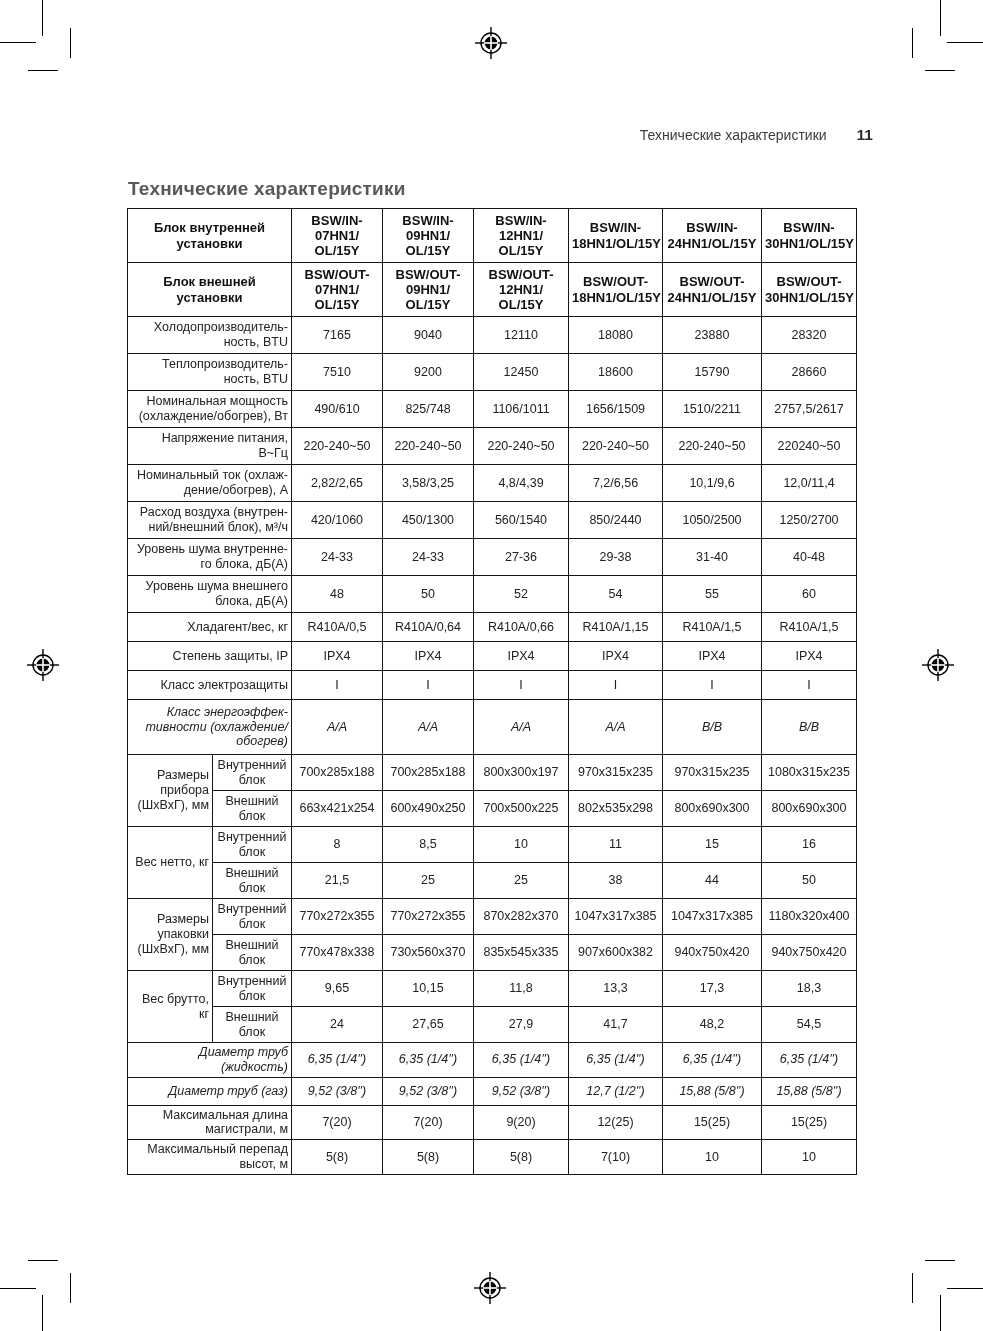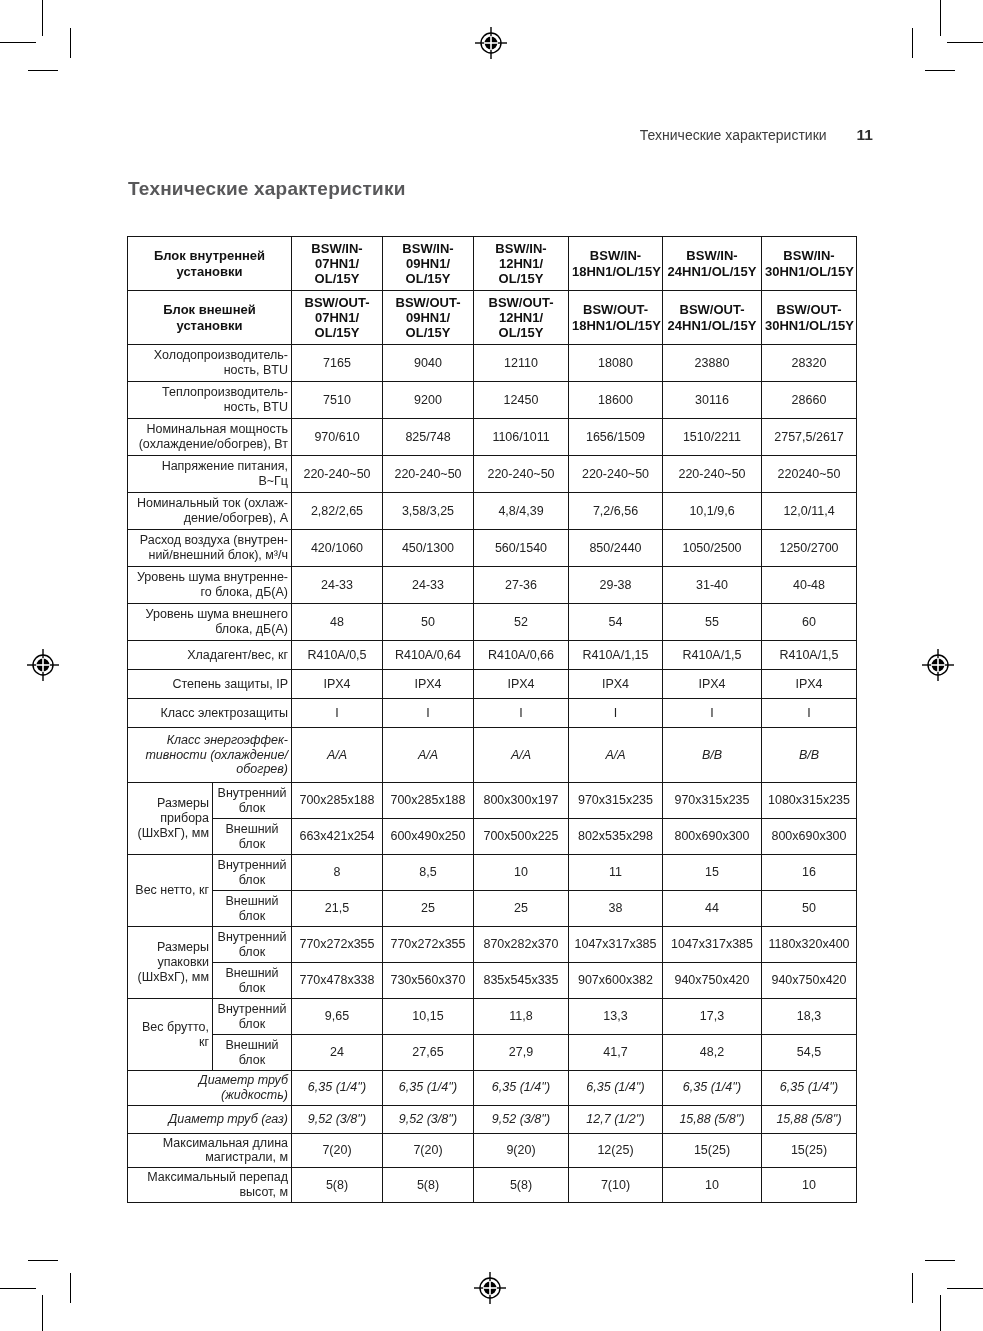--- a/index.html
+++ b/index.html
@@ -10,21 +10,21 @@
   
   .crop{position:absolute;background:#000;}
   
   .reg{position:absolute;width:32px;height:32px;}
   
   .running{position:absolute;top:126px;right:110px;font-size:14px;color:#3c3c3c;display:flex;align-items:baseline;gap:30px;}
   .running .pn{font-size:15.5px;font-weight:600;color:#2e2e2e;}
   
   .title{position:absolute;left:128px;top:178px;font-size:19px;font-weight:bold;color:#58585a;letter-spacing:.2px;}
   
-  table.spec{position:absolute;left:127px;top:236px;border-collapse:collapse;table-layout:fixed;width:729px;font-size:12.5px;color:#222;}
+  table.spec{position:absolute;left:127px;top:208px;border-collapse:collapse;table-layout:fixed;width:729px;font-size:12.5px;color:#222;}
   table.spec td{border:1px solid #151515;vertical-align:middle;padding:2px 3px;line-height:1.18;overflow:hidden;}
   td.lbl{text-align:right;white-space:pre-line;padding-left:5px;}
   td.sub{text-align:center;white-space:pre-line;padding-left:4px;}
   td.val{text-align:center;white-space:pre-line;}
   td.hlbl,td.model{font-weight:bold;text-align:center;white-space:pre-line;font-size:13px;color:#111;line-height:1.25;}
   tr.h54{height:54px;} tr.h37{height:37px;} tr.h29{height:29px;} tr.h55{height:55px;font-style:italic;}
   tr.h36{height:36px;} tr.h28{height:28px;font-style:italic;} tr.h33{height:33px;} tr.h35{height:35px;}
 </style>
 </head>
 <body>
@@ -150,27 +150,27 @@
     <td class="val">23880</td>
     <td class="val">28320</td>
   </tr>
   <tr class="h37">
     <td colspan="2" class="lbl">Теплопроизводитель-
 ность, BTU</td>
     <td class="val">7510</td>
     <td class="val">9200</td>
     <td class="val">12450</td>
     <td class="val">18600</td>
-    <td class="val">30116</td>
+    <td class="val">15790</td>
     <td class="val">28660</td>
   </tr>
   <tr class="h37">
     <td colspan="2" class="lbl">Номинальная мощность
 (охлаждение/обогрев), Вт</td>
-    <td class="val">970/610</td>
+    <td class="val">490/610</td>
     <td class="val">825/748</td>
     <td class="val">1106/1011</td>
     <td class="val">1656/1509</td>
     <td class="val">1510/2211</td>
     <td class="val">2757,5/2617</td>
   </tr>
   <tr class="h37">
     <td colspan="2" class="lbl">Напряжение питания,
 В~Гц</td>
     <td class="val">220-240~50</td>

